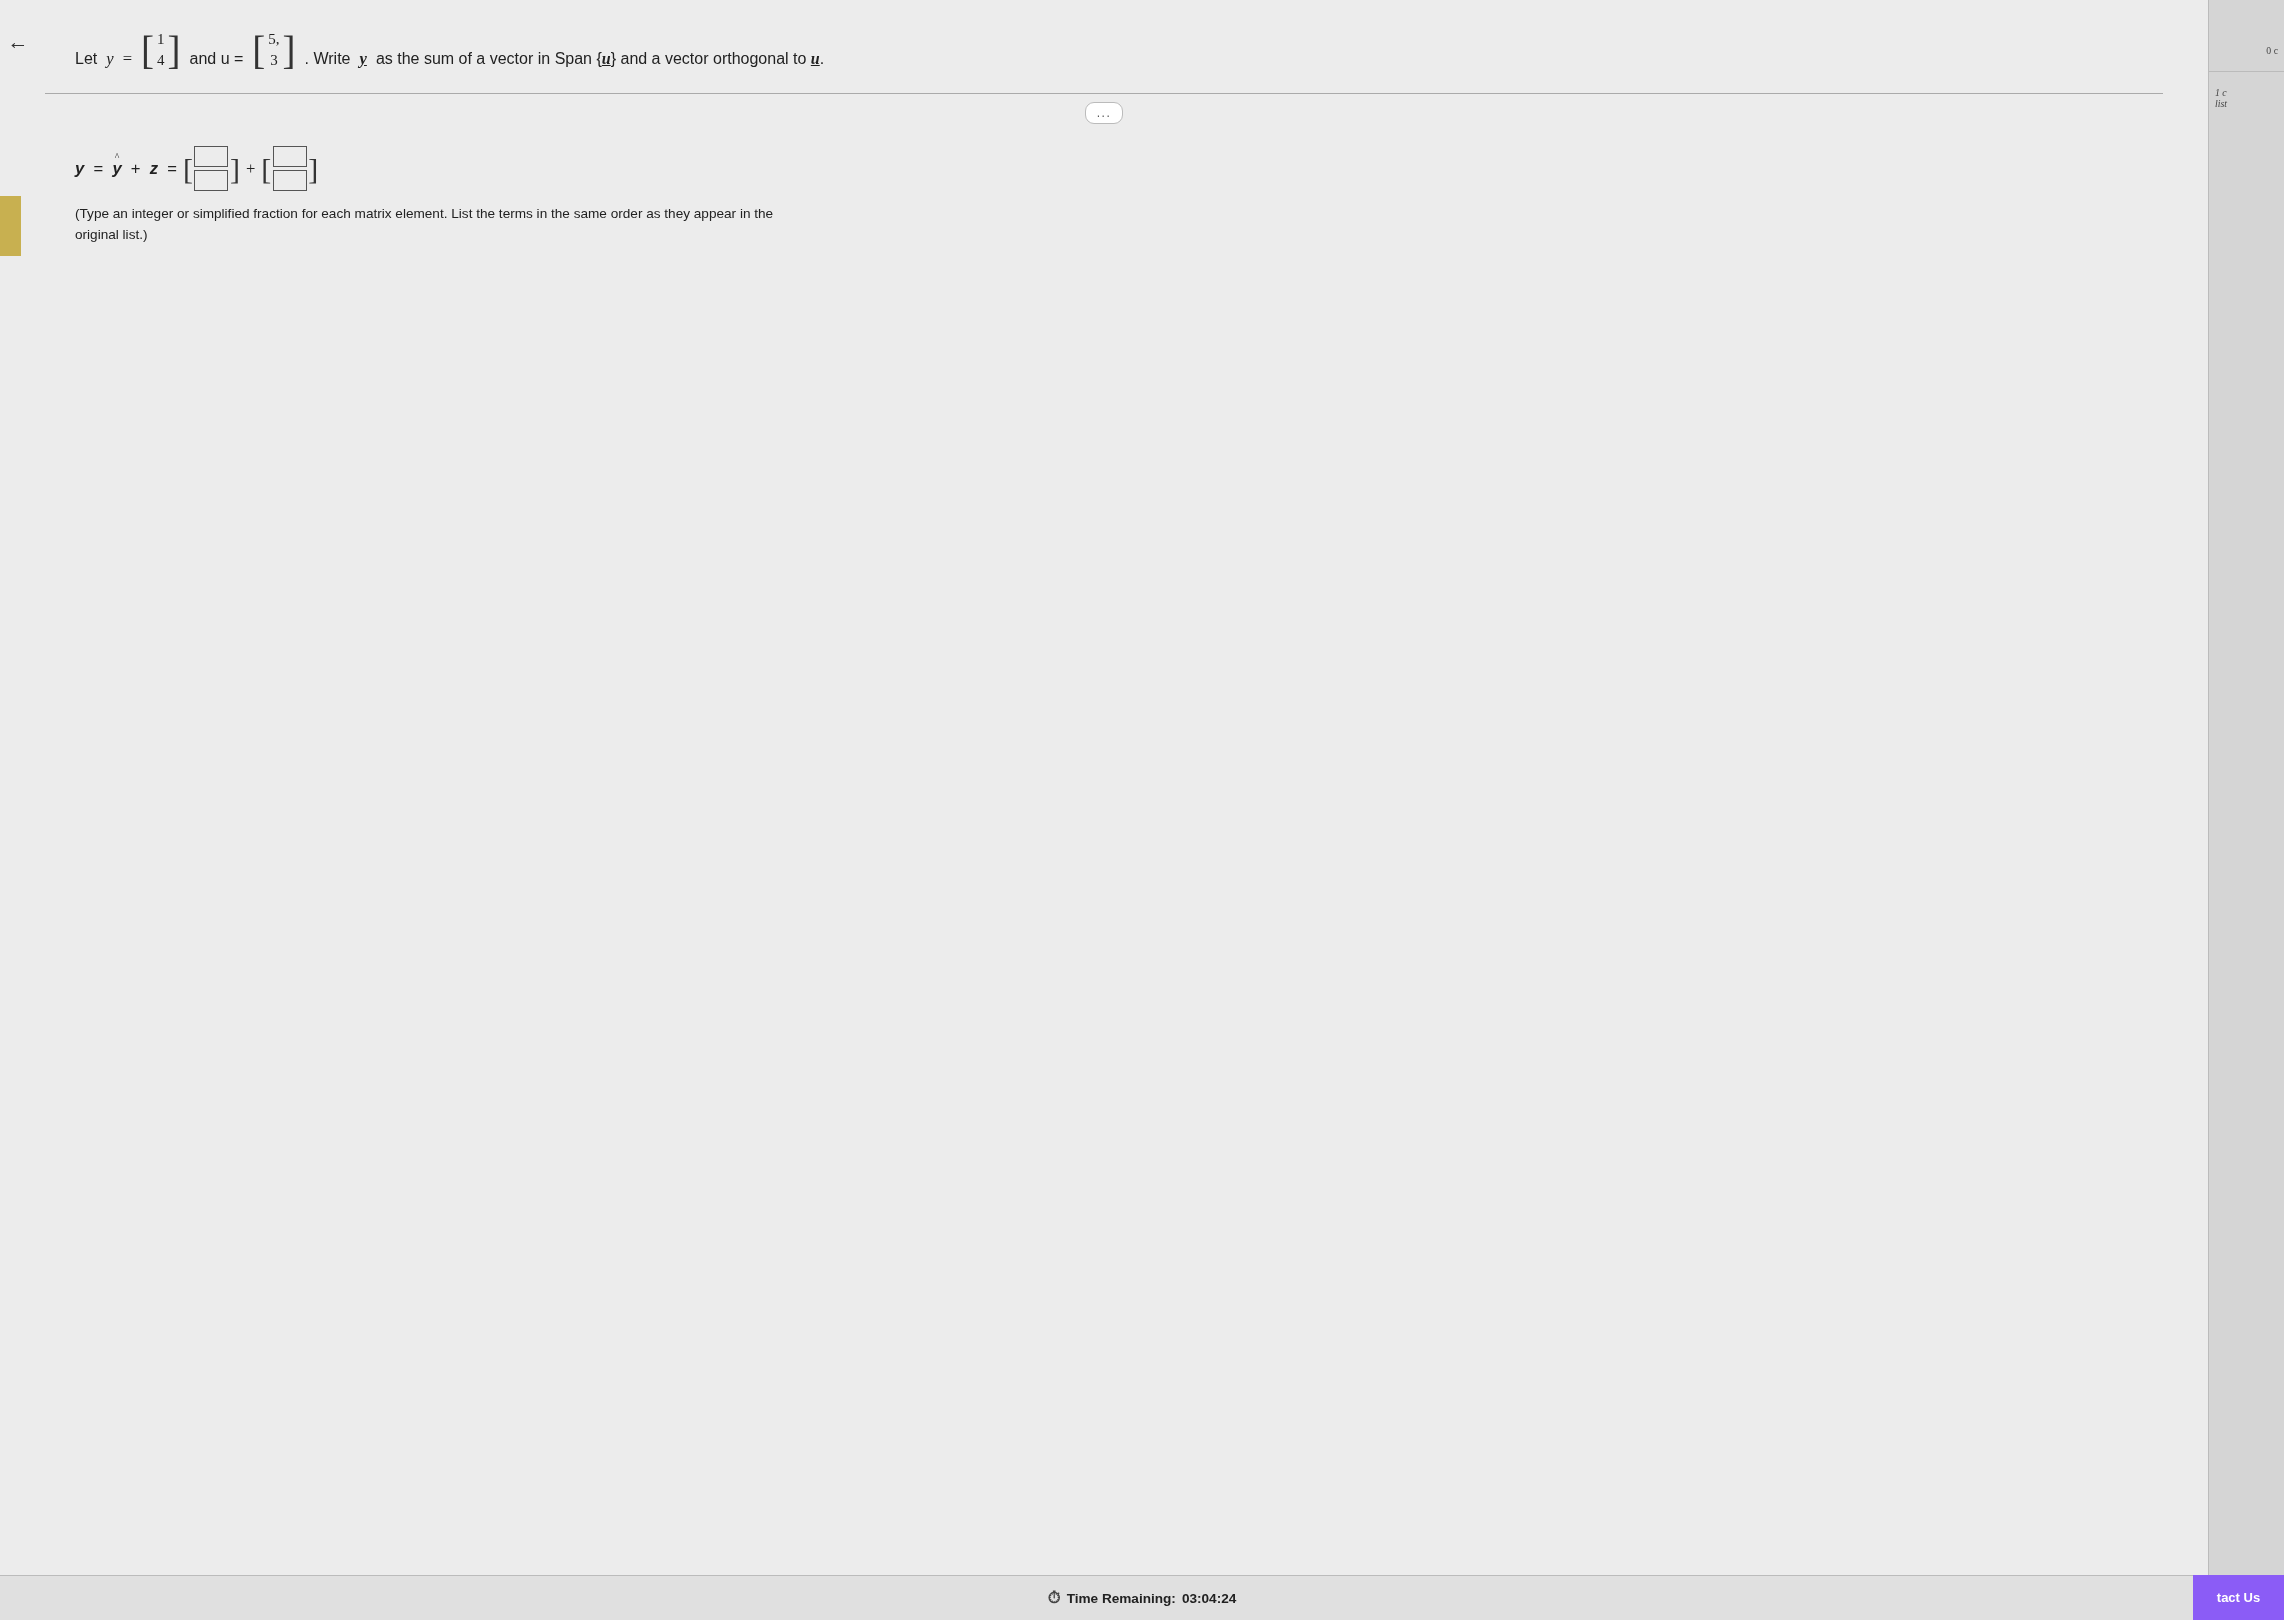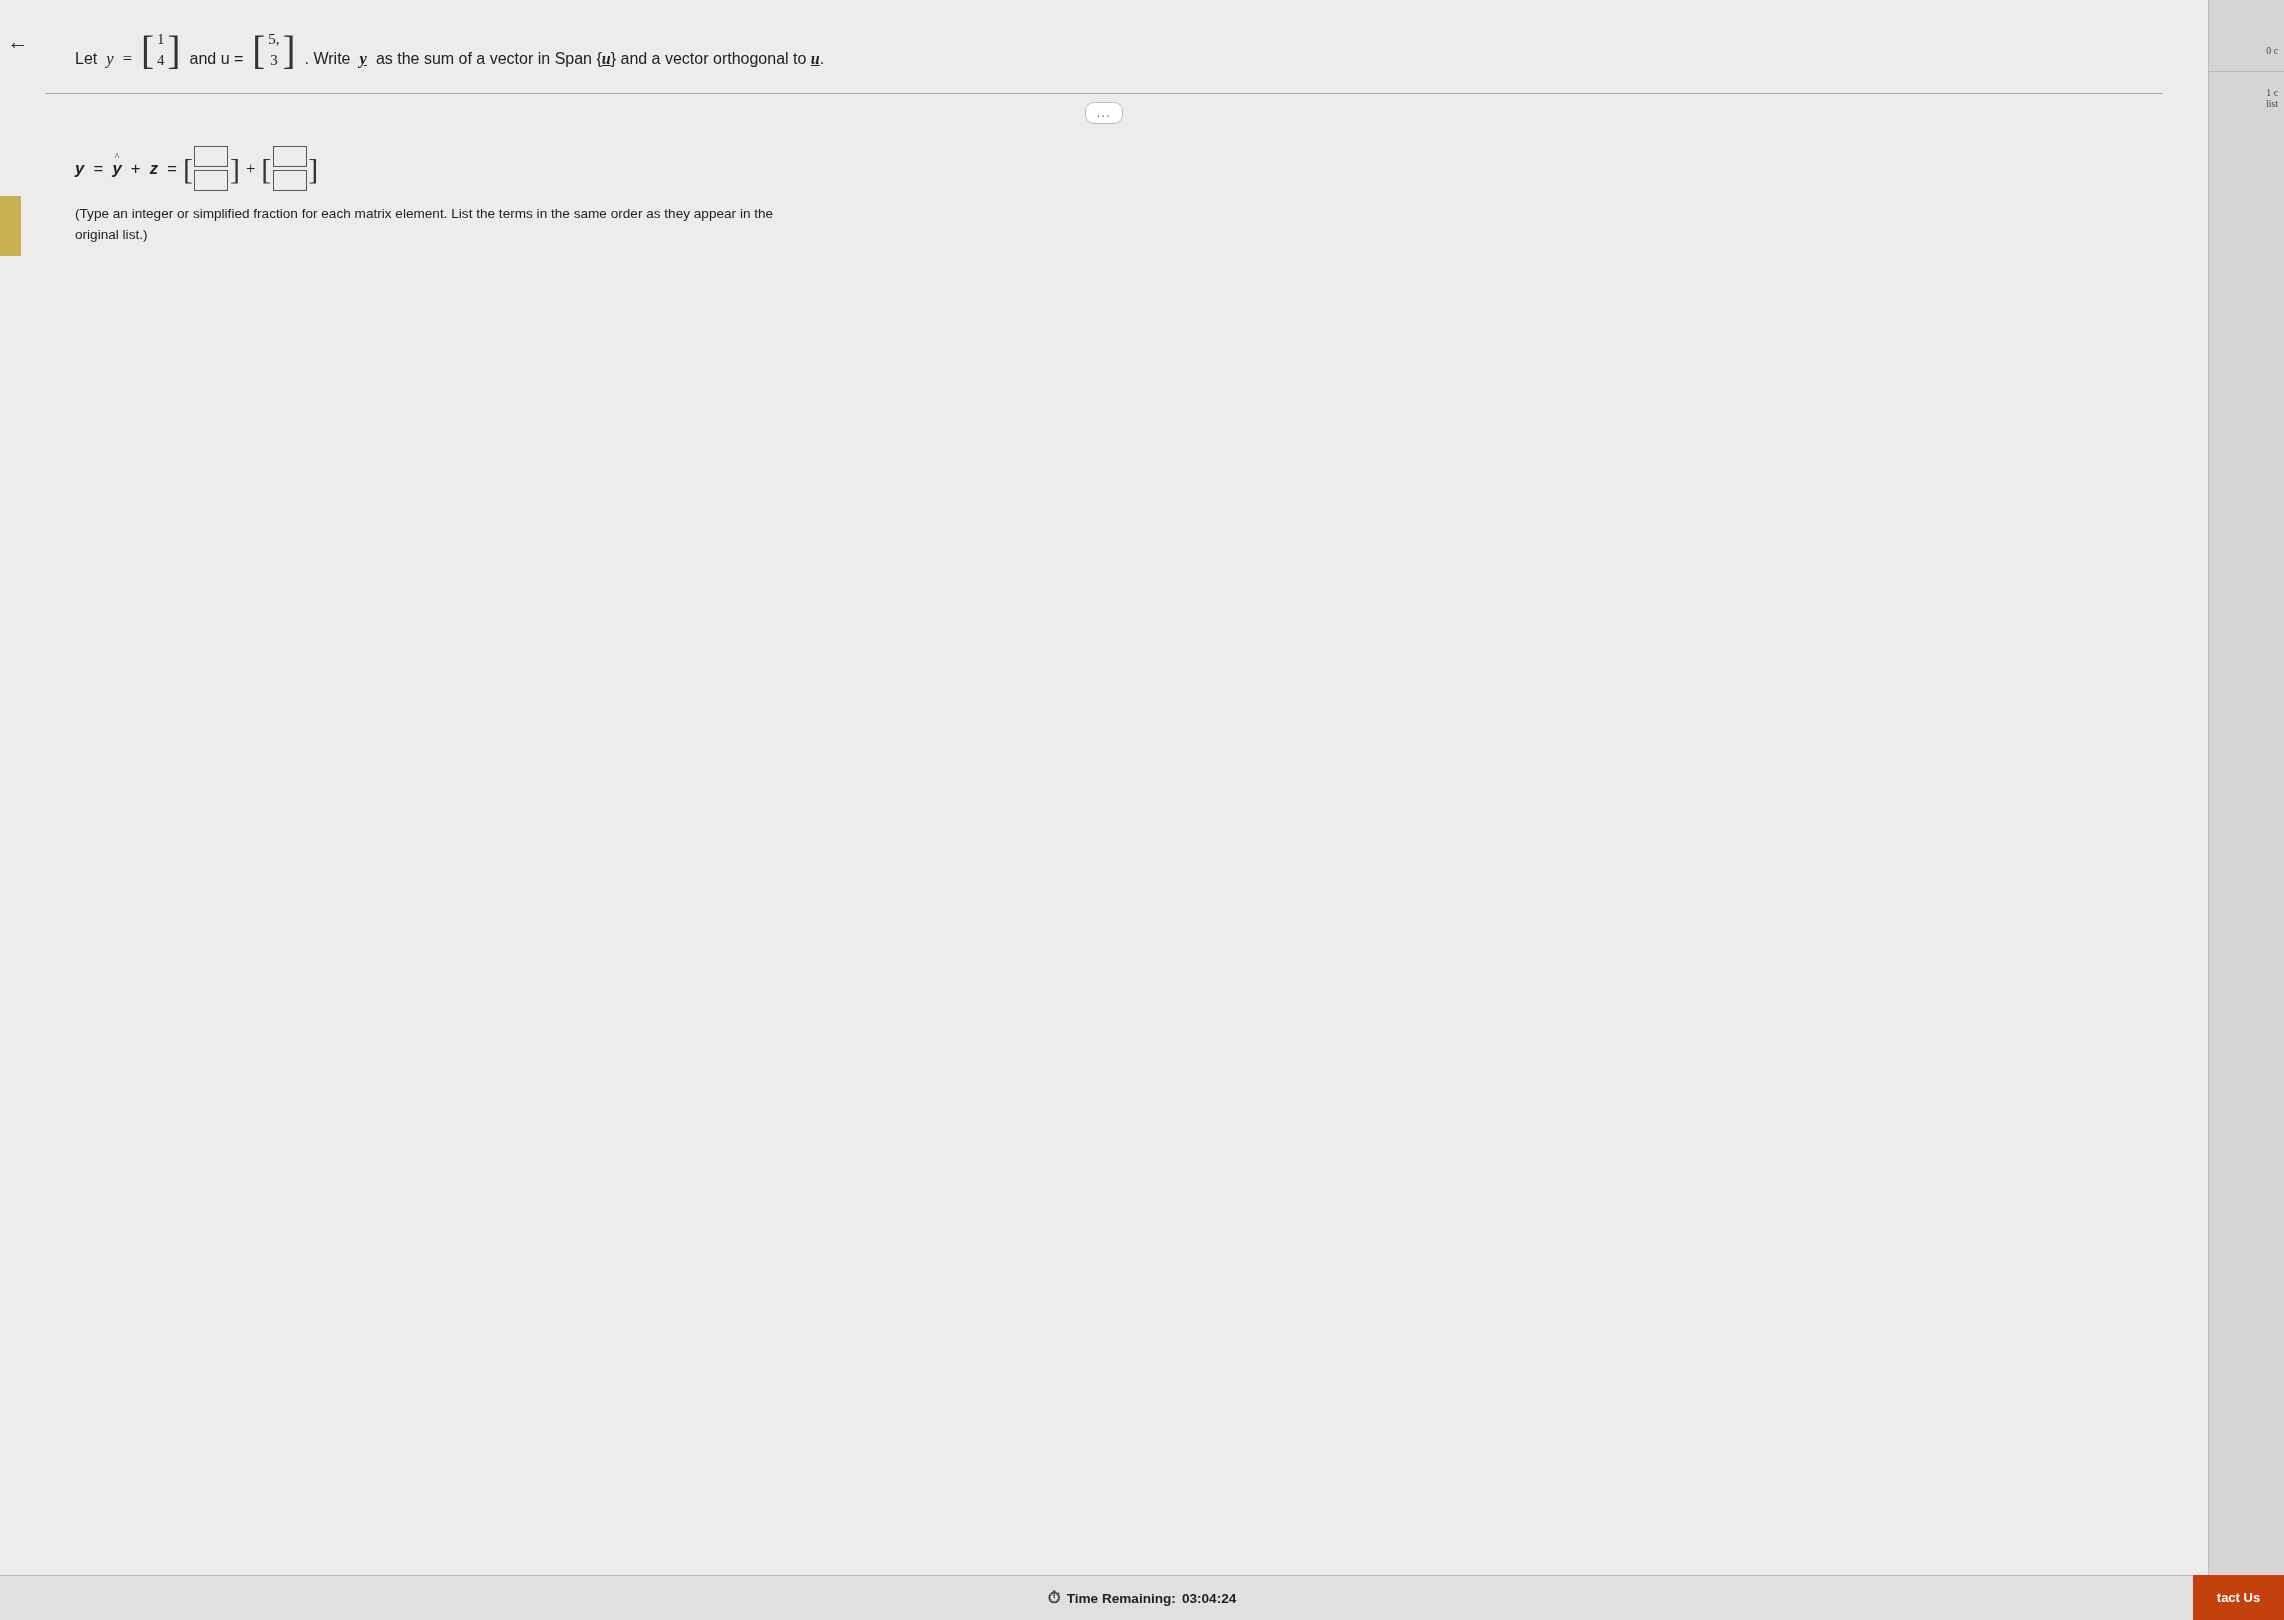--- a/index.html
+++ b/index.html
@@ -193,21 +193,21 @@
       color: #444;
       text-align: right;
       border-bottom: 0.8px solid #bbb;
     }
 
     .sidebar-item-1 {
       width: 100%;
       padding: 15px 6px 15px 6px;
       font-size: 10.6px;
       color: #444;
-      text-align: right;
+      font-style: italic;
     }
 
     .sidebar-item-text {
       font-size: 9.8px;
     }
 
     .bottom-bar {
       position: fixed;
       bottom: 0;
       left: 0;
@@ -235,21 +235,21 @@
       font-size: 16.6px;
       color: #444;
     }
 
     .contact-us-btn {
       position: fixed;
       bottom: 0;
       right: 0;
       width: 91px;
       height: 45px;
-      background: #c2410c;
+      background: #8b5cf6;
       color: #fff;
       font-size: 13px;
       font-family: Arial, sans-serif;
       font-weight: bold;
       border: none;
       cursor: pointer;
       display: flex;
       align-items: center;
       justify-content: center;
     }

